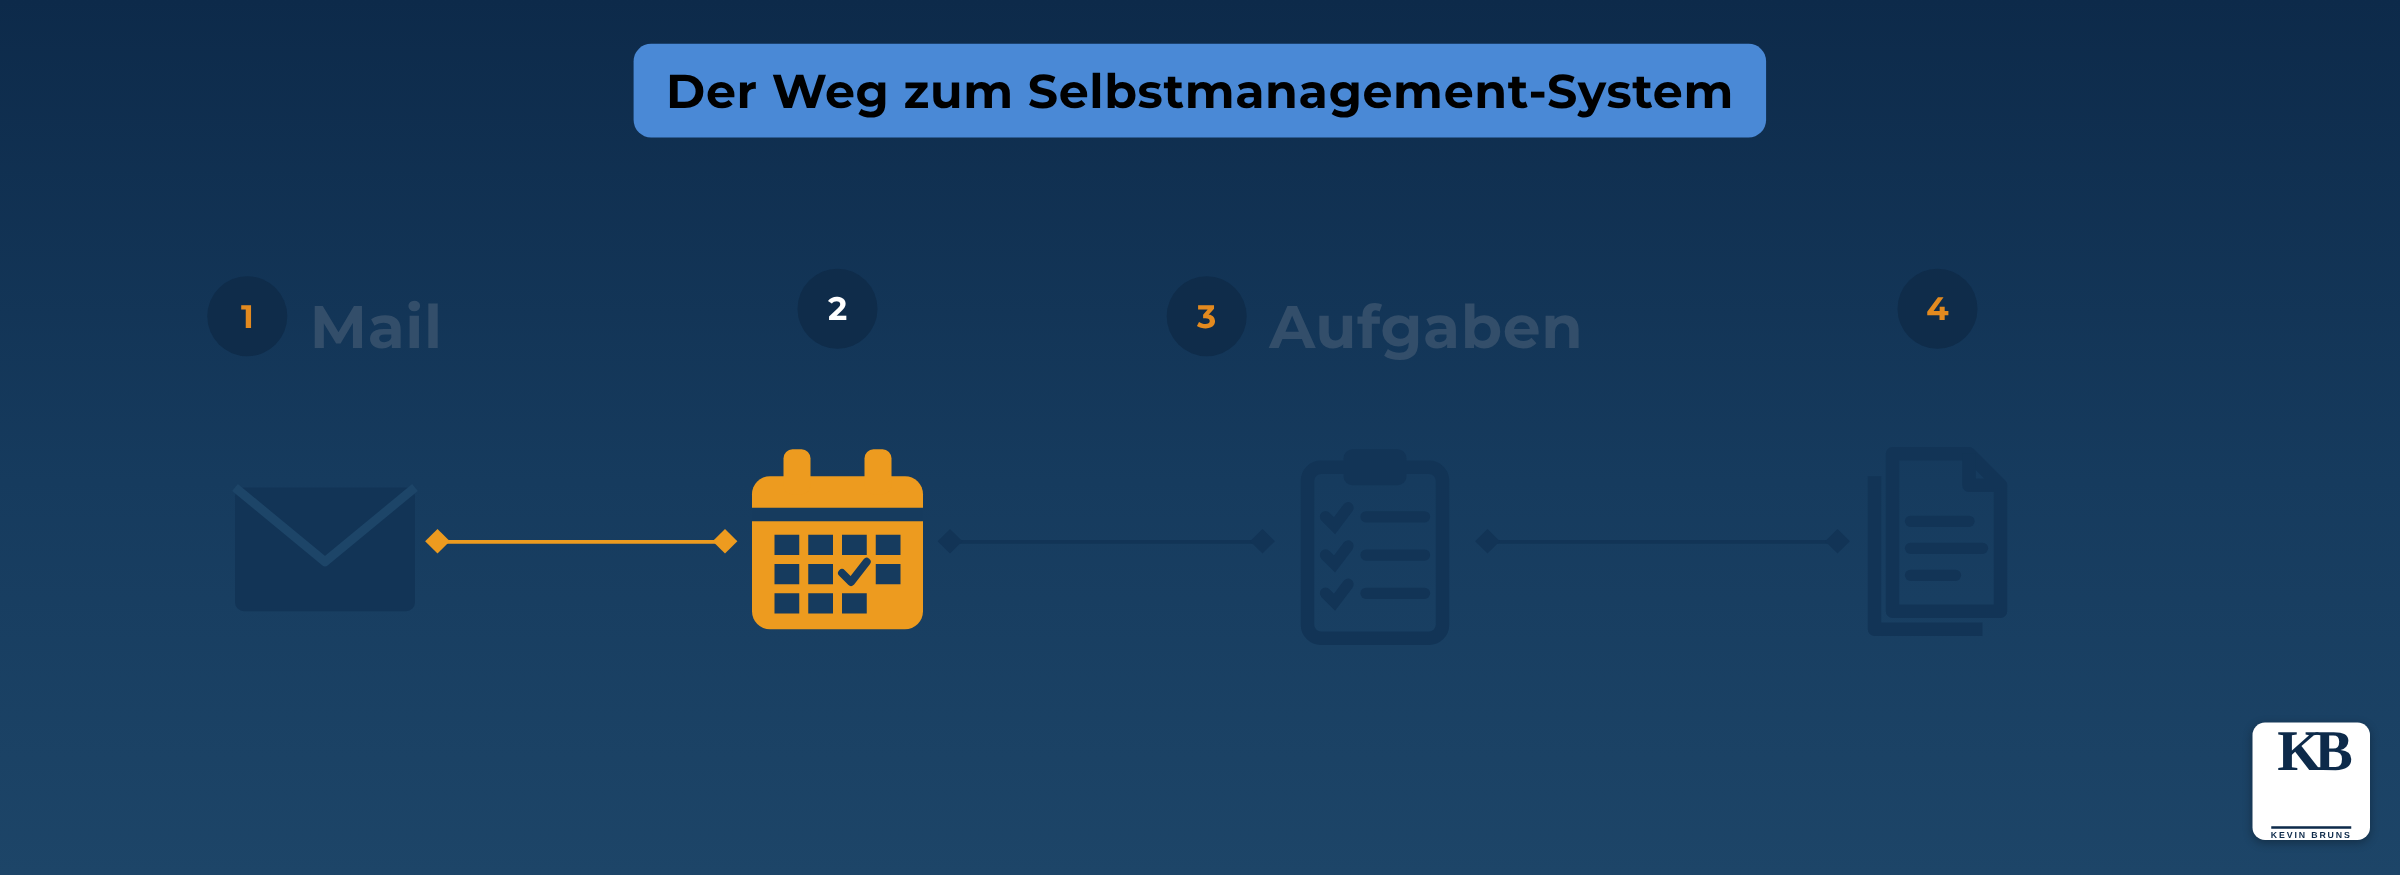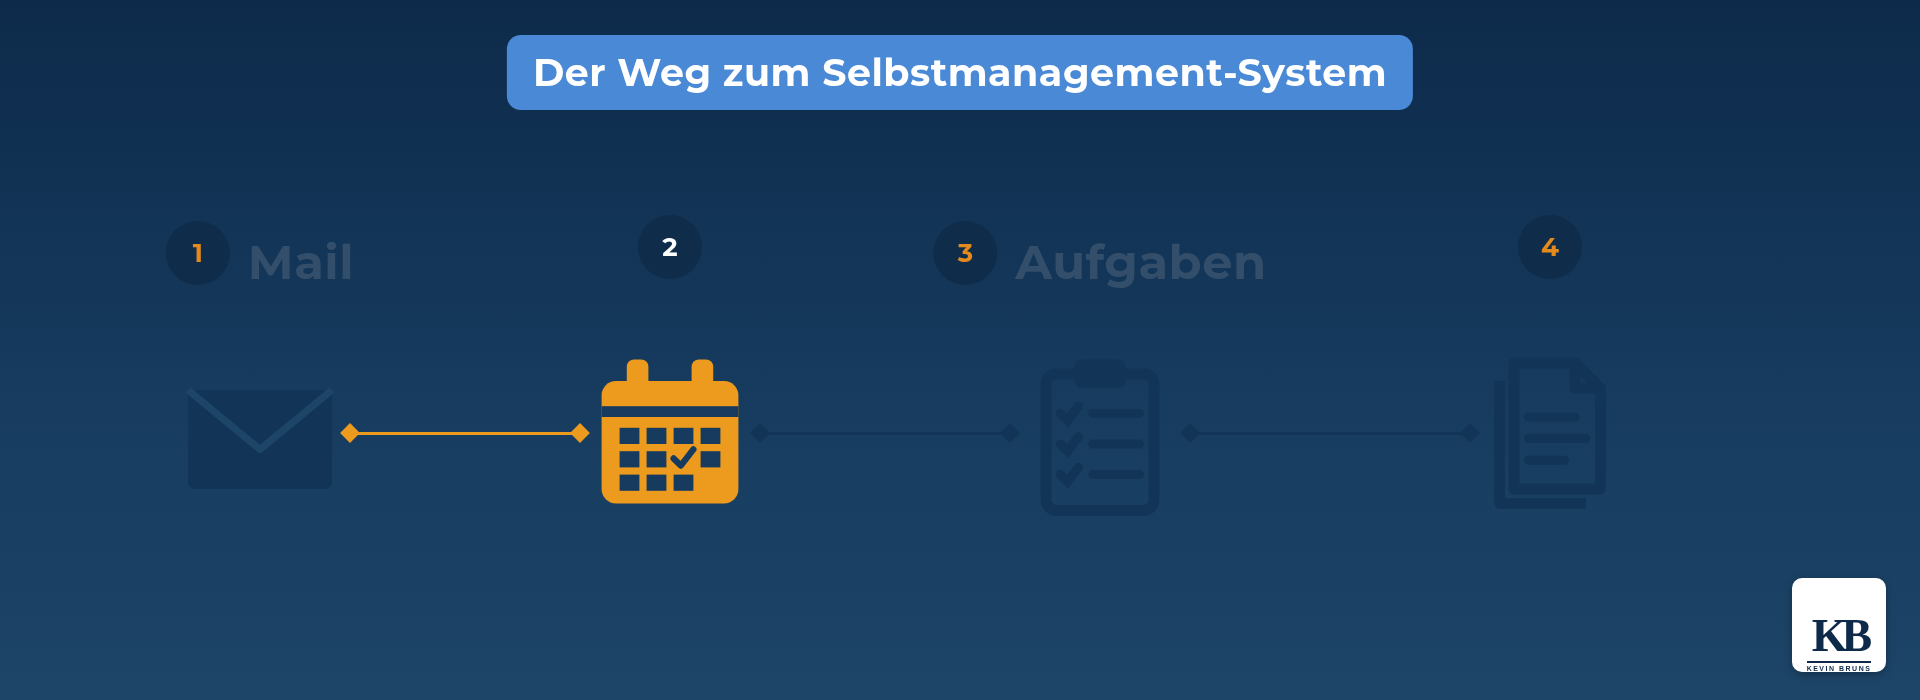--- a/index.html
+++ b/index.html
@@ -15,21 +15,21 @@
     width: 1920px;
     height: 700px;
     background: linear-gradient(180deg, #0d2a4a 0%, #163b5e 55%, #1d4568 100%);
   }
   .title-pill {
     position: absolute;
     left: 50%;
     top: 35px;
     transform: translateX(-50%);
     background: #4a89d6;
-    color: #ffffff;
+    color: #000000;
     font-weight: 700;
     font-size: 38px;
     padding: 14px 26px;
     border-radius: 14px;
     white-space: nowrap;
     letter-spacing: 0.5px;
   }
   .step-label {
     position: absolute;
     top: 215px;
@@ -82,30 +82,30 @@
   }
   .connector .diamond {
     position: absolute;
     width: 14px;
     height: 14px;
     transform: rotate(45deg);
     top: -6px;
   }
   .logo {
     position: absolute;
-    right: 34px;
+    right: 24px;
     bottom: 28px;
     width: 94px;
     height: 94px;
     background: #ffffff;
     border-radius: 10px;
     display: flex;
     flex-direction: column;
     align-items: center;
-    justify-content: flex-end;
+    justify-content: space-between;
     box-shadow: 0 2px 8px rgba(0,0,0,0.3);
   }
   .logo-k {
     font-family: Georgia, "Times New Roman", serif;
     font-weight: 700;
     font-size: 46px;
     color: #0d2a4a;
     line-height: 1;
     position: relative;
     letter-spacing: -6px;

